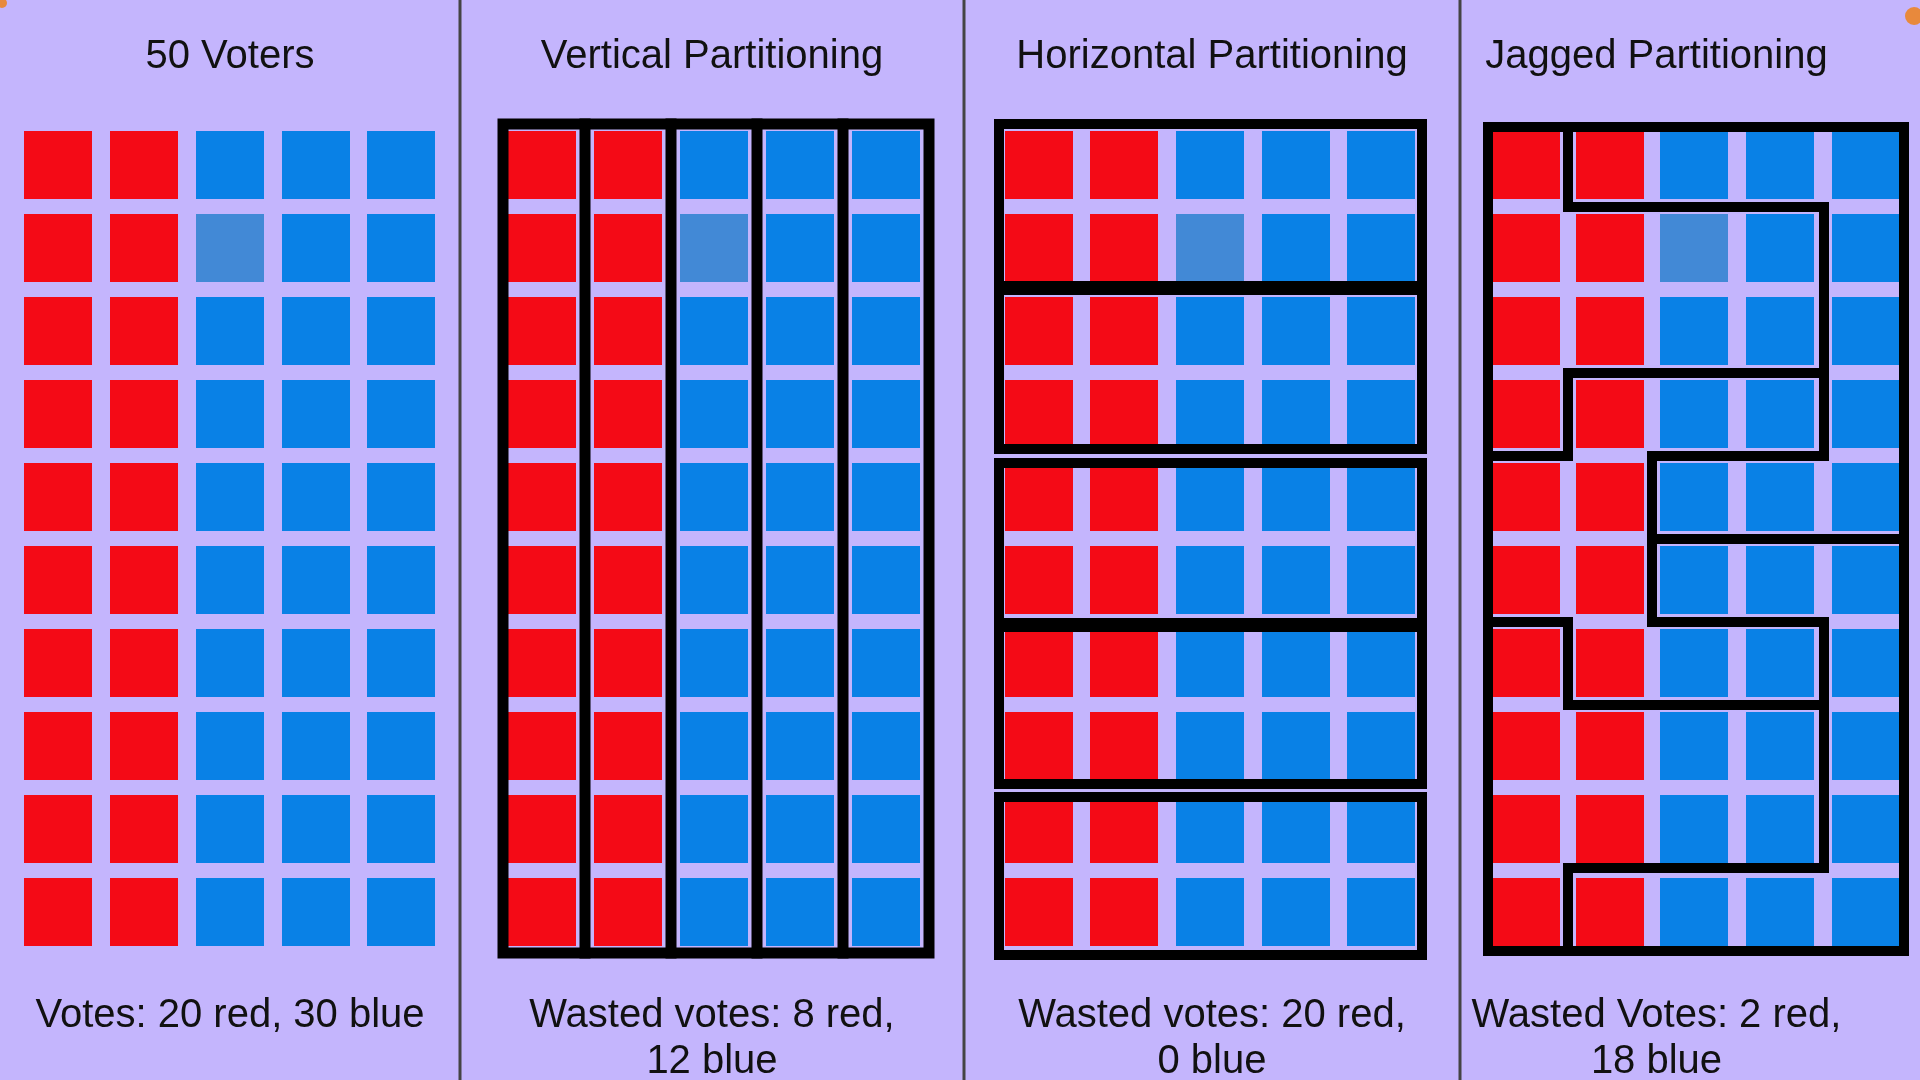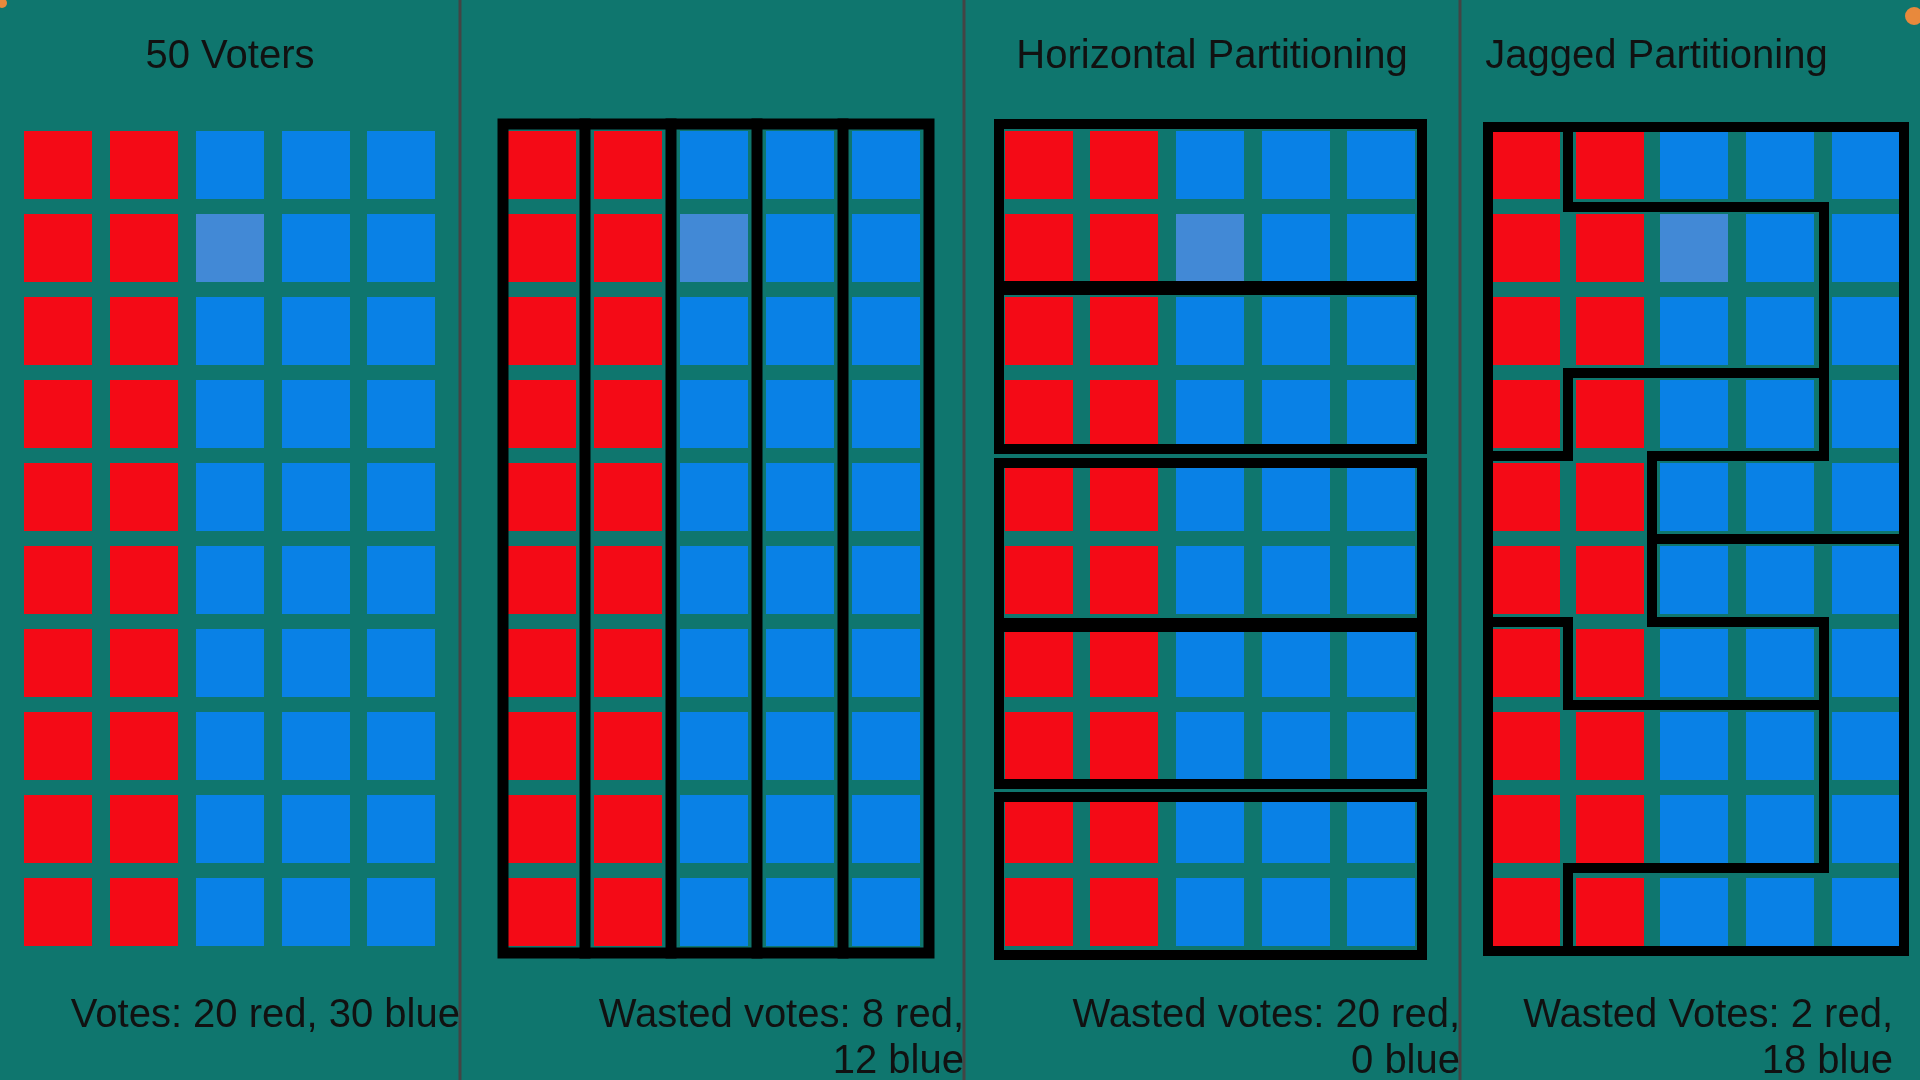--- a/index.html
+++ b/index.html
@@ -4,21 +4,21 @@
 <style>
   html, body {
     margin: 0;
     padding: 0;
     background: #ffffff;
   }
   #canvas {
     position: relative;
     width: 1920px;
     height: 1080px;
-    background: #0f766e;
+    background: #c4b5fd;
     overflow: hidden;
     font-family: "Liberation Sans", sans-serif;
     color: #111111;
   }
   #scene {
     position: absolute;
     left: 0;
     top: 0;
   }
   .panel {
@@ -38,21 +38,21 @@
     text-align: center;
     font-size: 40px;
     line-height: 48px;
     white-space: nowrap;
   }
   .caption {
     position: absolute;
     top: 990px;
     left: 0;
     width: 100%;
-    text-align: right;
+    text-align: center;
     font-size: 40px;
     line-height: 46px;
     white-space: pre-line;
   }
 </style>
 </head>
 <body>
 
 <div id="canvas">
 
@@ -293,20 +293,21 @@
       <circle cx="2" cy="3" r="5" fill="#E8893C"></circle>
       <circle cx="1914" cy="16" r="9" fill="#E8893C"></circle>
     </svg>
 
   <div class="panel panel-1">
     <div class="title">50 Voters</div>
     <div class="caption">Votes: 20 red, 30 blue</div>
   </div>
 
   <div class="panel panel-2">
+    <div class="title">Vertical Partitioning</div>
     <div class="caption">Wasted votes: 8 red,
 12 blue</div>
   </div>
 
   <div class="panel panel-3">
     <div class="title">Horizontal Partitioning</div>
     <div class="caption">Wasted votes: 20 red,
 0 blue</div>
   </div>
 

